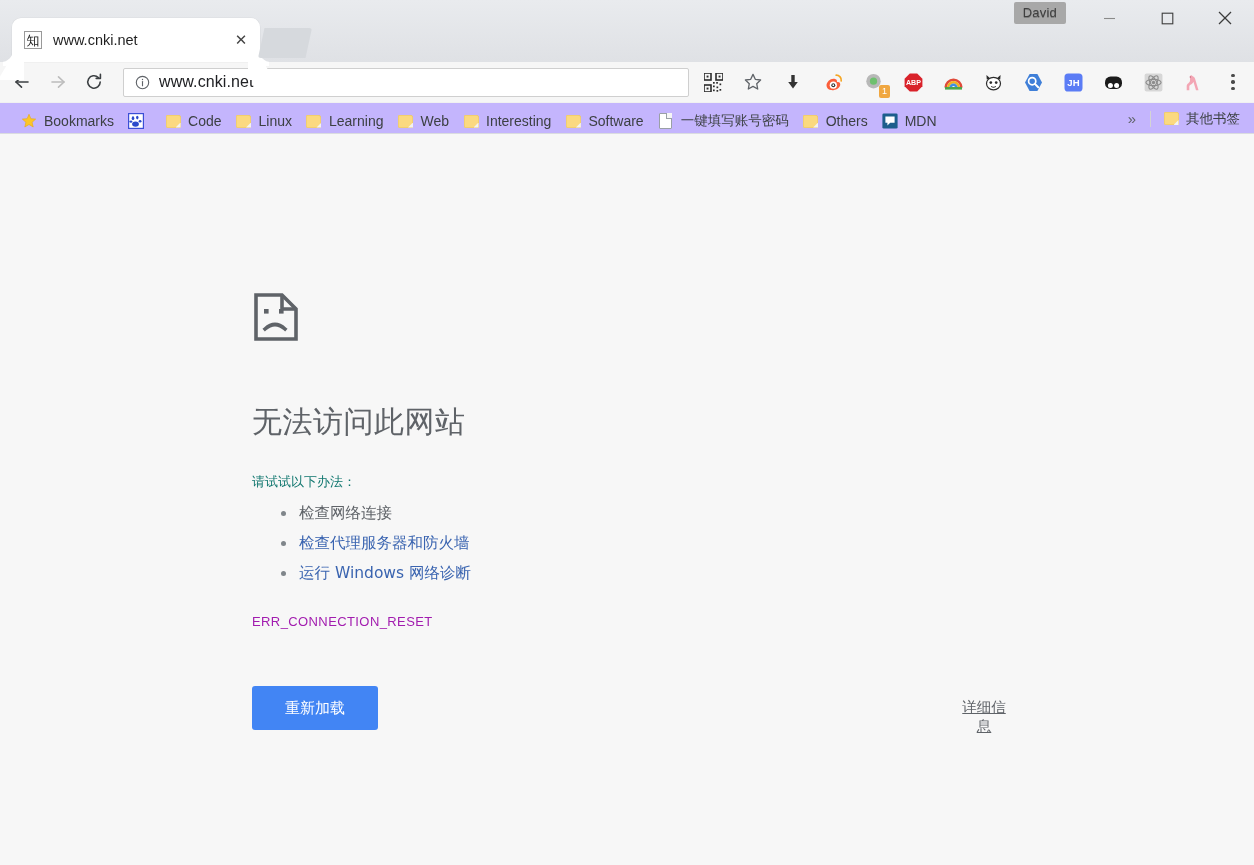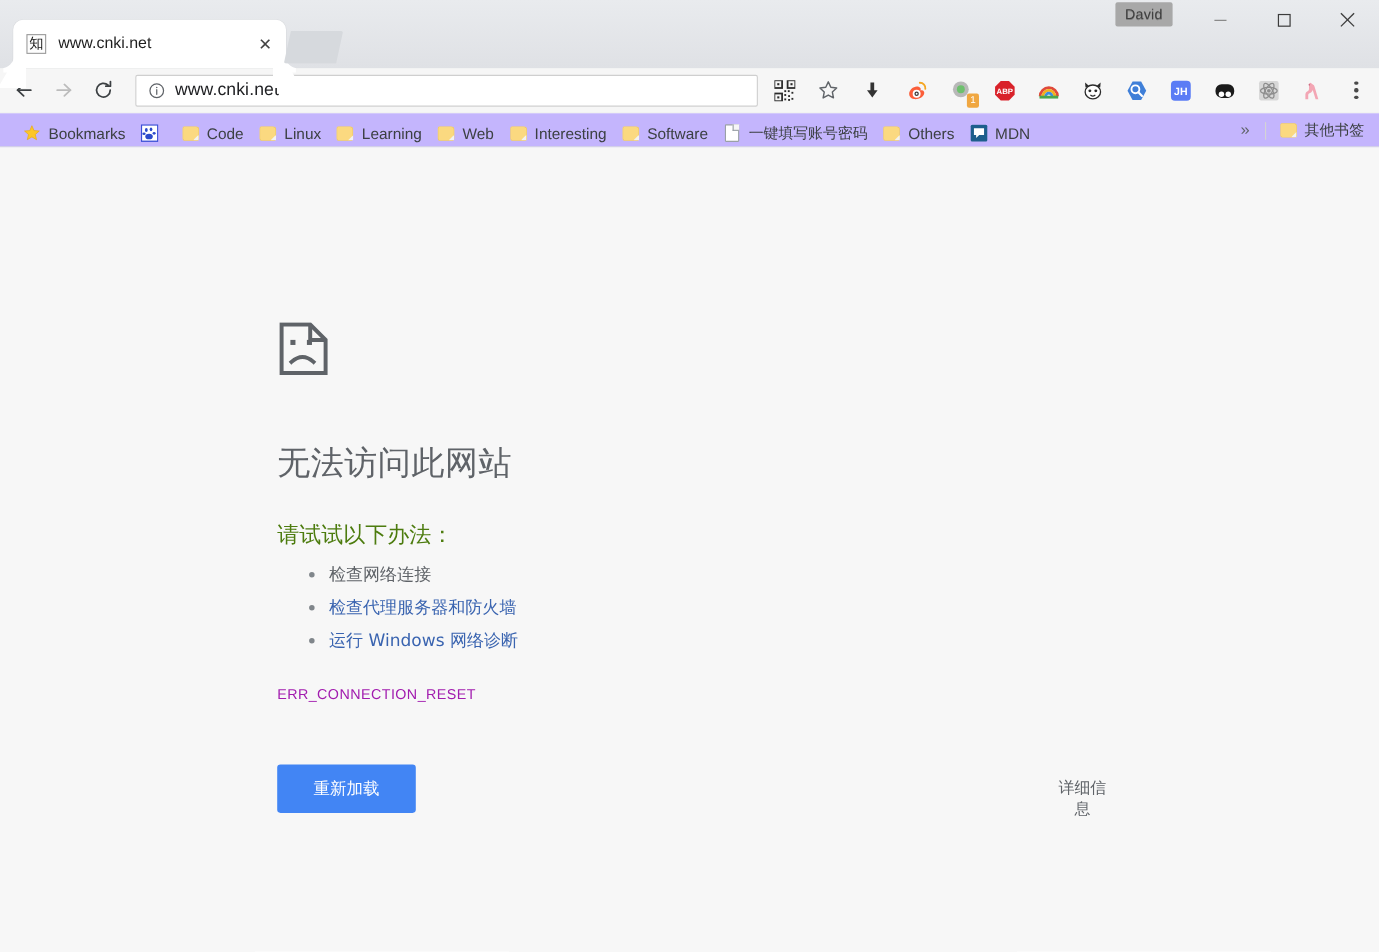--- a/index.html
+++ b/index.html
@@ -298,22 +298,22 @@
     line-height: 1.2;
   }
   .err-sub {
     margin-top: 22px;
     font-size: 16px;
     color: #5f6368;
     font-family: "DejaVu Sans", sans-serif;
   }
   .err-suggest-lead {
     margin-top: 33px;
-    font-size: 20px;
-    color: #4d7c0f;
+    font-size: 13px;
+    color: #0f766e;
     font-family: Liberation Sans, sans-serif;
   }
   .err-list {
     margin-top: 7px;
     padding-left: 47px;
     list-style: none;
   }
   .err-list li {
     position: relative;
     font-size: 15.5px;
@@ -357,20 +357,21 @@
   .details-btn {
     position: absolute;
     left: 704px; top: 12px;
     background: transparent;
     border: none;
     color: #5f6368;
     font-size: 14.5px;
     font-family: "DejaVu Sans", sans-serif;
     cursor: pointer;
     padding: 0;
+    text-decoration: underline;
   }
 </style>
 </head>
 <body>
 
 <div class="chrome-top">
   <div class="tabstrip">
 
     <div class="tab">
       <div class="tab-slant-l"></div>

